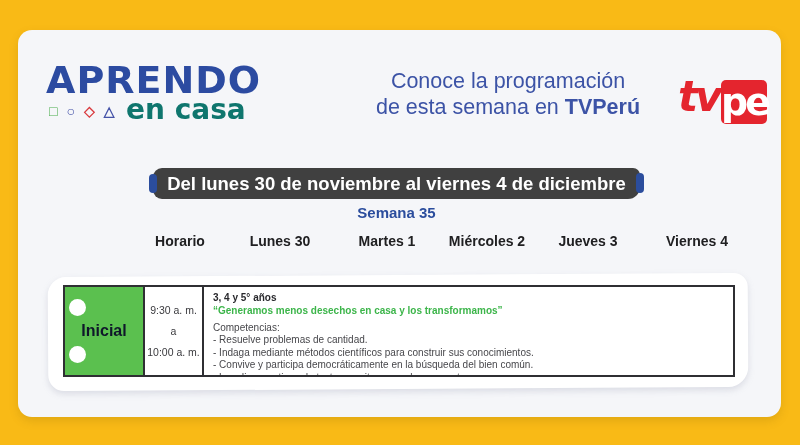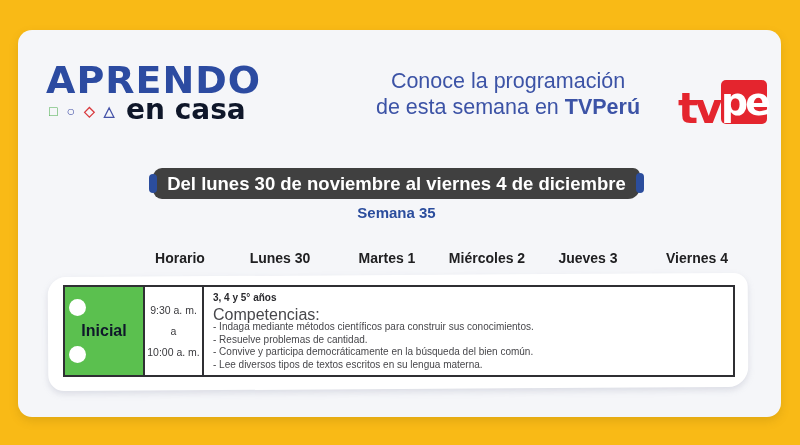--- a/index.html
+++ b/index.html
@@ -20,34 +20,34 @@
     font-family:"DejaVu Sans", sans-serif;
   }
   .shapes{position:absolute;left:31px;top:74px;display:flex;gap:9px;}
   .shape{font-size:14px;line-height:14px;font-weight:bold;}
   .shape-square{color:#4CAE4F;}
   .shape-circle{color:#4553A8;}
   .shape-diamond{color:#D93A3E;}
   .shape-triangle{color:#4553A8;}
   .logo-sub{
     position:absolute;left:108px;top:63px;
-    font-size:28px;font-weight:800;color:#0f172a;
+    font-size:28px;font-weight:800;color:#0f766e;
     font-family:"DejaVu Sans", sans-serif;
   }
   
   .tagline{
     position:absolute;left:340px;top:38px;width:300px;text-align:center;
     font-size:21.5px;line-height:26px;color:#3C53A6;
   }
   .tagline b{font-weight:800;}
   
   .tvpe{position:absolute;left:660px;top:42px;display:flex;align-items:flex-start;}
   .tvpe-tv{
     font-size:42px;line-height:42px;font-weight:800;color:#E4252E;
-    letter-spacing:-3px;margin-top:16px;font-family:"DejaVu Sans", sans-serif;
+    letter-spacing:-3px;margin-top:4px;font-family:"DejaVu Sans", sans-serif;font-style:italic;
   }
   .tvpe-pe{
     width:46px;height:44px;background:#E4252E;border-radius:5px;
     color:#FFFFFF;font-size:38px;font-weight:800;letter-spacing:-3px;
     display:flex;align-items:center;justify-content:center;
     margin-left:2px;margin-top:8px;font-family:"DejaVu Sans", sans-serif;text-align:right;
   }
   
   .banner{
     position:absolute;left:135px;top:138px;width:487px;height:31px;
@@ -62,21 +62,21 @@
     content:"";position:absolute;right:-4px;top:5px;width:8px;height:20px;
     background:#2B4D9D;border-radius:4px;
   }
   .banner-text{font-size:18.5px;font-weight:bold;color:#FFFFFF;white-space:nowrap;}
   .week{
     position:absolute;left:135px;top:174px;width:487px;text-align:center;
     font-size:15px;font-weight:bold;color:#2B4D9D;
   }
   
   .colhead{
-    position:absolute;top:220px;transform:translateX(-50%);
+    position:absolute;top:203px;transform:translateX(-50%);
     font-size:14px;font-weight:bold;color:#202022;white-space:nowrap;padding-left:20px;
   }
   .c0{left:152px;} .c1{left:252px;} .c2{left:359px;}
   .c3{left:459px;} .c4{left:560px;} .c5{left:669px;}
   
   .panel{
     position:absolute;left:30px;top:245px;width:700px;height:114px;
     background:#FFFFFF;border-radius:18px 14px 20px 16px;
     transform:rotate(-0.35deg);
     box-shadow:0 3px 6px rgba(150,155,175,0.28);
@@ -95,21 +95,21 @@
   .dot-top{top:12px;}
   .dot-bottom{bottom:12px;}
   .cell-time{
     width:57px;flex:0 0 57px;border-right:2px solid #2F2F33;
     display:flex;flex-direction:column;align-items:center;justify-content:center;
     font-size:10.5px;line-height:13px;color:#3A3A3E;text-align:center;gap:8px;
   }
   .cell-content{flex:1;padding:5px 10px 4px 9px;box-sizing:border-box;overflow:hidden;}
   .grade{font-size:10px;font-weight:bold;color:#29292D;line-height:12px;}
   .quote{font-size:10px;font-weight:bold;color:#3CB54A;line-height:12px;margin-top:1px;}
-  .comp-label{font-size:16px;color:#47474B;line-height:12px;margin-top:5px;}
+  .comp-label{font-size:10px;color:#47474B;line-height:12px;margin-top:5px;}
   .comp-item{font-size:10px;color:#47474B;line-height:12.6px;}
 </style>
 </head>
 <body>
 
 <div class="card">
 
   <div class="logo-main">APRENDO</div>
   <div class="shapes">
     <span class="shape shape-square">□</span>
@@ -148,21 +148,22 @@
       <span class="dot dot-bottom"></span>
       <span class="level-label">Inicial</span>
     </div>
     <div class="cell-time">
       <span>9:30 a. m.</span>
       <span>a</span>
       <span>10:00 a. m.</span>
     </div>
     <div class="cell-content">
       <div class="grade">3, 4 y 5° años</div>
+      <div class="quote">“Generamos menos desechos en casa y los transformamos”</div>
       <div class="comp-label">Competencias:</div>
+      <div class="comp-item">- Resuelve problemas de cantidad.</div>
       <div class="comp-item">- Indaga mediante métodos científicos para construir sus conocimientos.</div>
-      <div class="comp-item">- Resuelve problemas de cantidad.</div>
       <div class="comp-item">- Convive y participa democráticamente en la búsqueda del bien común.</div>
       <div class="comp-item">- Lee diversos tipos de textos escritos en su lengua materna.</div>
     </div>
   </div>
 
 </div>
 
 </body></html>

